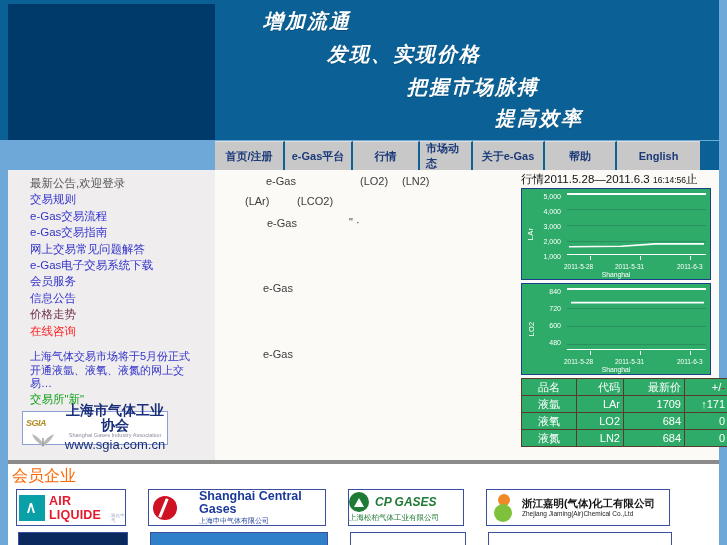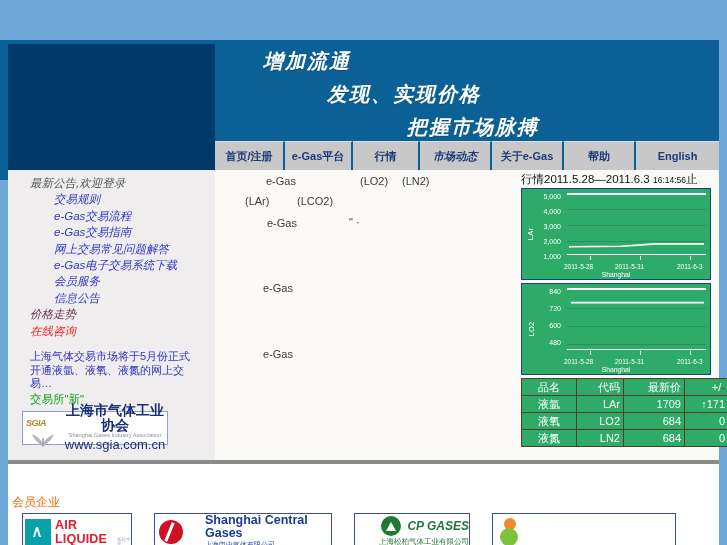--- a/index.html
+++ b/index.html
@@ -5,21 +5,21 @@
   html,body{margin:0;padding:0;}
   body{
     width:727px;height:545px;overflow:hidden;
     background:#ffffff;
     font-family:"Liberation Sans","DejaVu Sans",sans-serif;
     font-size:11px;color:#222;
   }
   .page{position:relative;width:727px;height:545px;background:#6ea8d8;}
 
   
-  .header{position:absolute;left:0;top:0;width:599px;height:140px;background:#0b6195;margin-top:40px;}
+  .header{position:absolute;left:0;top:0;width:599px;height:140px;background:#0b6195;}
   .header-left{position:absolute;left:8px;top:4px;width:207px;height:136px;background:#003a6b;}
   .banner{position:absolute;left:215px;top:0;width:504px;height:140px;background:#0b6195;overflow:hidden;}
   .calli{
     position:absolute;color:#ffffff;white-space:nowrap;
     font-family:"Liberation Serif","DejaVu Serif",serif;
     font-style:italic;font-weight:bold;font-size:20px;
     letter-spacing:2px;
     text-shadow:0 1px 0 rgba(0,0,0,.18);
   }
   .c1{left:48px;top:8px;}
@@ -34,32 +34,32 @@
     flex:0 0 auto;background:#c8c8c8;color:#1b3a7a;
     font-weight:bold;font-size:11px;
     display:flex;align-items:center;justify-content:center;
     border-right:2px solid #0b6195;border-top:1px solid #dedede;
     padding:0 6px;box-sizing:border-box;height:29px;cursor:pointer;
   }
   .nav-item:last-child{border-right:none;}
   .nav-w1{width:70px;}
   .nav-w2{width:68px;}
   .nav-w3{width:67px;}
-  .nav-w4{width:72px;font-style:italic;}
+  .nav-w4{width:53px;}
   .nav-w5{width:72px;}
   .nav-w6{width:72px;}
   .nav-w7{width:83px;}
 
   
   .content{position:absolute;left:8px;top:170px;width:711px;height:290px;}
   .sidebar{position:absolute;left:0;top:0;width:207px;height:290px;background:#efeded;
            border-bottom:2px solid #8b8b8b;}
   .side-list{padding:5px 0 0 22px;}
-  .side-link{display:block;line-height:16.4px;font-size:11.5px;white-space:nowrap;cursor:pointer;font-style:italic;}
-  .lk-blue{color:#3333cc;margin-left:24px;}
+  .side-link{display:block;line-height:16.4px;font-size:11.5px;white-space:nowrap;cursor:pointer;}
+  .lk-blue{color:#3333cc;}
   .lk-red{color:#ff2222;}
   .lk-purple{color:#703050;}
   .lk-gray{color:#555555;}
 
   .side-note{margin:11px 0 0 0;width:170px;color:#3333cc;font-size:11px;line-height:13.5px;}
   .side-quote{color:#11a11a;font-size:11.5px;line-height:15px;margin-top:1px;}
 
   .sgia{
     margin:4px 0 0 14px;width:146px;height:34px;background:#ffffff;
     border:1px solid #8ca0d8;display:flex;align-items:center;box-sizing:border-box;
@@ -116,42 +116,42 @@
   .rtable .c-code{text-align:right;width:40px;}
   .rtable .c-price{text-align:right;width:54px;}
   .rtable .c-chg{text-align:right;}
   .plus{color:#ffffff;}
   .minus{color:#cc1111;}
   .up{color:#ffffff;}
 
   
   .footer{position:absolute;left:8px;top:462px;width:711px;height:83px;background:#ffffff;
           border-top:2px solid #8b8b8b;}
-  .foot-title{color:#ff6600;font-size:12px;padding:2px 0 2px 4px;font-weight:normal;margin-top:28px;}
-  .logo-grid{display:flex;flex-wrap:wrap;padding-left:14px;gap:4px 22px;}
+  .foot-title{color:#ff6600;font-size:16px;padding:2px 0 2px 4px;font-weight:normal;}
+  .logo-grid{display:flex;flex-wrap:wrap;padding-left:8px;gap:4px 22px;}
   .logo-box{background:#ffffff;border:1px solid #3b4fa0;box-sizing:border-box;
             display:flex;align-items:center;height:37px;overflow:hidden;cursor:pointer;}
   .lb1{width:110px;padding-left:2px;}
   .lb2{width:178px;padding-left:4px;}
   .lb3{width:116px;}
   .lb4{width:184px;padding-left:4px;}
 
   .al-mark{width:26px;height:26px;background:#0aa0a8;display:flex;align-items:center;
            justify-content:center;color:#ffffff;font-weight:bold;font-size:16px;flex:0 0 auto;}
   .al-text{color:#e8192c;font-weight:bold;font-size:12.5px;margin-left:4px;letter-spacing:.2px;}
   .al-sub{font-size:4.5px;color:#9aa3c0;margin-left:2px;align-self:flex-end;padding-bottom:2px;}
 
   .sc-mark{width:24px;height:24px;border-radius:50%;background:#cf1124;flex:0 0 auto;position:relative;}
   .sc-mark:after{content:"";position:absolute;left:9px;top:2px;width:3px;height:20px;background:#ffffff;
                  transform:rotate(22deg);}
   .sc-body{margin-left:22px;}
   .sc-en{color:#1b3a9a;font-weight:bold;font-size:12.5px;line-height:1.1;}
   .sc-cn{color:#2a4aa0;font-size:7px;line-height:1.2;}
 
-  .cp-wrap{display:flex;flex-direction:column;align-items:flex-end;width:100%;}
+  .cp-wrap{display:flex;flex-direction:column;align-items:flex-start;width:100%;}
   .cp-row{display:flex;align-items:center;}
   .cp-mark{width:20px;height:20px;border-radius:50%;background:#1f7a35;position:relative;flex:0 0 auto;}
   .cp-mark:after{content:"";position:absolute;left:5px;top:6px;width:0;height:0;
                  border-left:5px solid transparent;border-right:5px solid transparent;
                  border-bottom:9px solid #ffffff;}
   .cp-en{color:#1f7a35;font-style:italic;font-weight:bold;font-size:12px;margin-left:6px;}
   .cp-cn{color:#1f7a35;font-size:7.5px;margin-top:1px;}
 
   .zj-mark{width:22px;height:30px;position:relative;flex:0 0 auto;margin-left:2px;}
   .zj-o{position:absolute;left:5px;top:1px;width:12px;height:12px;border-radius:50%;background:#f08a28;}
@@ -367,20 +367,24 @@
           </div>
           <div class="cp-cn">上海松柏气体工业有限公司</div>
         </div>
       </div>
 
       <div class="logo-box lb4">
         <div class="zj-mark">
           <div class="zj-o"></div>
           <div class="zj-g"></div>
         </div>
+        <div class="zj-body">
+          <div class="zj-cn">浙江嘉明(气体)化工有限公司</div>
+          <div class="zj-en">Zhejiang Jiaming(Air)Chemical Co.,Ltd</div>
+        </div>
       </div>
     </div>
 
     <div class="logo-row2">
       <div class="logo-box lb-r2 r2a"></div>
       <div class="logo-box lb-r2 r2b"></div>
       <div class="logo-box lb-r2 r2c"></div>
       <div class="logo-box lb-r2 r2d"></div>
     </div>
   </div>

